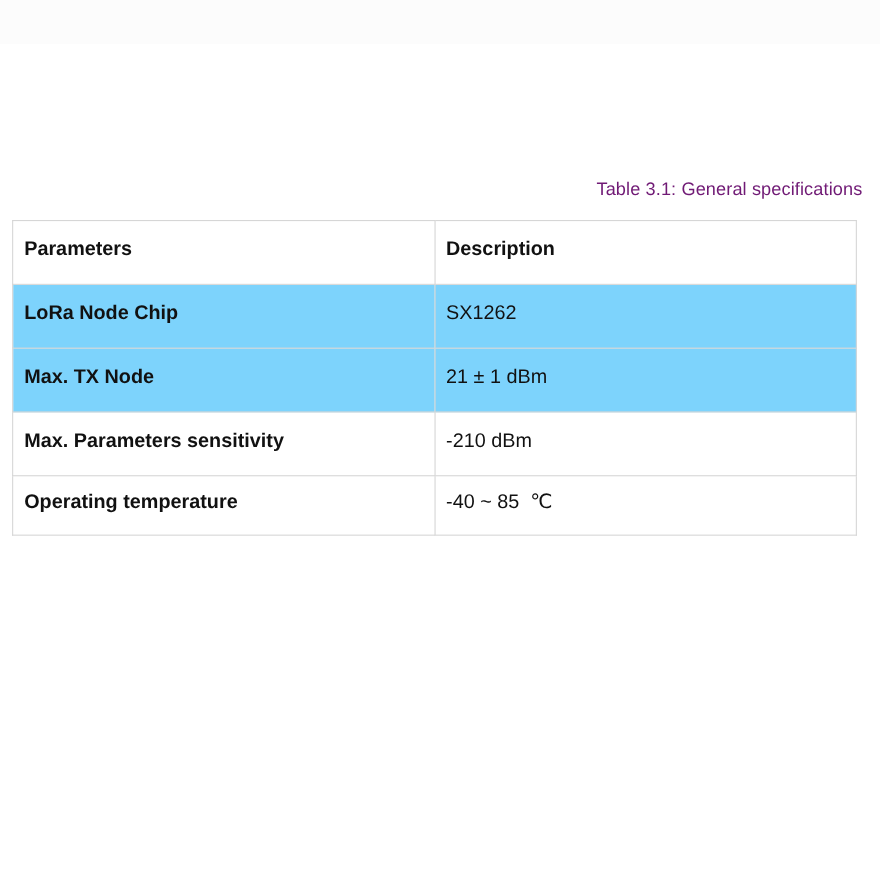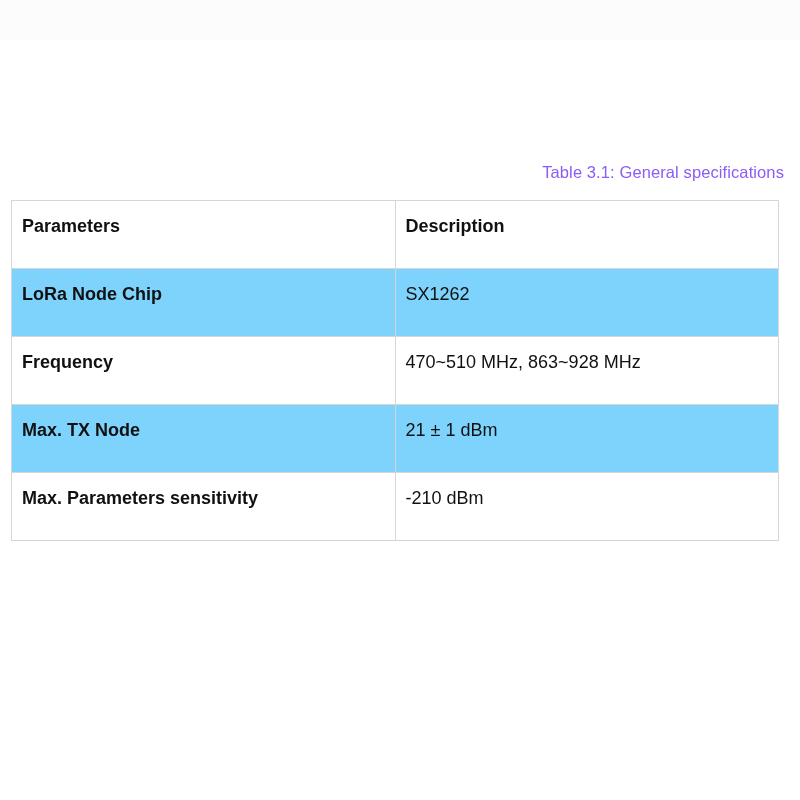--- a/index.html
+++ b/index.html
@@ -8,31 +8,31 @@
     background: #ffffff;
     font-family: "Liberation Sans", "DejaVu Sans", sans-serif;
     color: #111111;
   }
   .top-band {
     position: absolute; left: 0; top: 0; width: 800px; height: 40px;
     background: #fcfcfc;
   }
   .caption {
     position: absolute; right: 16px; top: 163px;
-    font-size: 16.5px; color: #8b5cf6; letter-spacing: 0.1px;
+    font-size: 16.5px; color: #701a75; letter-spacing: 0.1px;
   }
   table.spec {
     position: absolute; left: 11px; top: 200px; width: 768px;
     border-collapse: collapse;
     font-size: 18px;
   }
   table.spec td {
     border: 1.5px solid #d6d6d6;
     height: 50px;
-    padding: 0 0 17px 10px;
+    padding: 0 0 7px 10px;
     vertical-align: middle;
   }
   table.spec td.param { width: 263px; font-weight: bold; }
   table.spec tr.shade td { background: #7dd3fc; }
   table.spec tr.plain td { background: #ffffff; }
   table.spec tr.last td { height: 46px; }
 </style>
 </head>
 <body>
 
@@ -43,26 +43,26 @@
 <table class="spec">
   <tbody>
     <tr class="plain">
       <td class="param">Parameters</td>
       <td class="param">Description</td>
     </tr>
     <tr class="shade">
       <td class="param">LoRa Node Chip</td>
       <td>SX1262</td>
     </tr>
-    <tr class="plain">
-      <td class="param">Frequency</td>
-      <td>470~510 MHz, 863~928 MHz</td>
-    </tr>
     <tr class="shade">
       <td class="param">Max. TX Node</td>
       <td>21 ± 1 dBm</td>
     </tr>
     <tr class="plain">
       <td class="param">Max. Parameters sensitivity</td>
       <td>-210 dBm</td>
     </tr>
+    <tr class="plain last">
+      <td class="param">Operating temperature</td>
+      <td style="white-space: pre;">-40 ~ 85  ℃</td>
+    </tr>
   </tbody>
 </table>
 
 </body></html>

